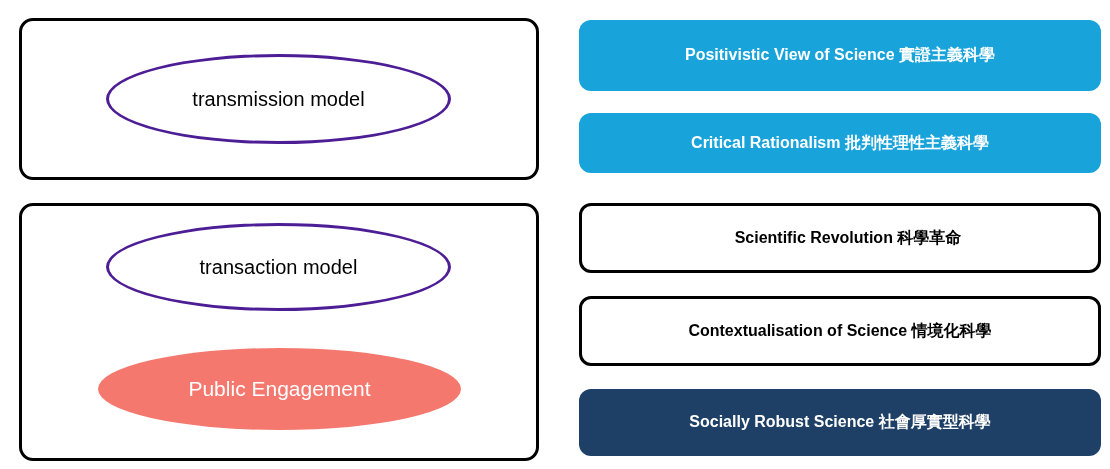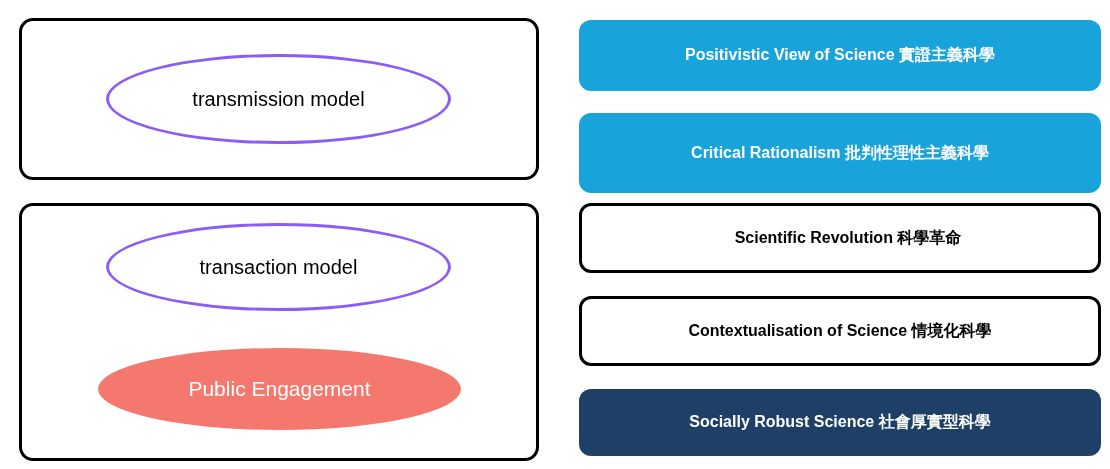--- a/index.html
+++ b/index.html
@@ -26,21 +26,21 @@
     border-radius: 50%;
     display: flex;
     align-items: center;
     justify-content: center;
     font-size: 20px;
     color: #000000;
     box-sizing: border-box;
     text-align: center;
     white-space: nowrap;
   }
-  .ellipse.outlined { border: 3px solid #8b5cf6; background: #ffffff; }
+  .ellipse.outlined { border: 3px solid #4c1d95; background: #ffffff; }
   #ellipse-transmission { left: 84px; top: 33px;  width: 345px; height: 90px; }
   #ellipse-transaction  { left: 84px; top: 17px;  width: 345px; height: 88px; }
   #ellipse-engagement   {
     left: 76px; top: 142px; width: 363px; height: 82px;
     background: var(--pink);
     color: #ffffff;
     font-size: 21px;
   }
 
   .rbox {
@@ -55,21 +55,21 @@
     font-size: 16px;
     box-sizing: border-box;
     text-align: center;
     white-space: nowrap;
     margin-left: 12px;
   }
   .rbox.blue  { background: var(--blue);  color: #ffffff; }
   .rbox.white { background: #ffffff; color: #000000; border: 3px solid #000000; }
   .rbox.navy  { background: var(--navy);  color: #ffffff; }
   #rbox-0 { top: 20px;  height: 71px; }
-  #rbox-1 { top: 113px; height: 80px; }
+  #rbox-1 { top: 113px; height: 60px; }
   #rbox-2 { top: 203px; height: 70px; padding-left: 16px; }
   #rbox-3 { top: 296px; height: 70px; }
   #rbox-4 { top: 389px; height: 67px; text-align: center; }
 </style>
 </head>
 <body>
 
 <div class="container-box" id="box-transmission">
   <div class="ellipse outlined" id="ellipse-transmission">
     <span>transmission model</span>

